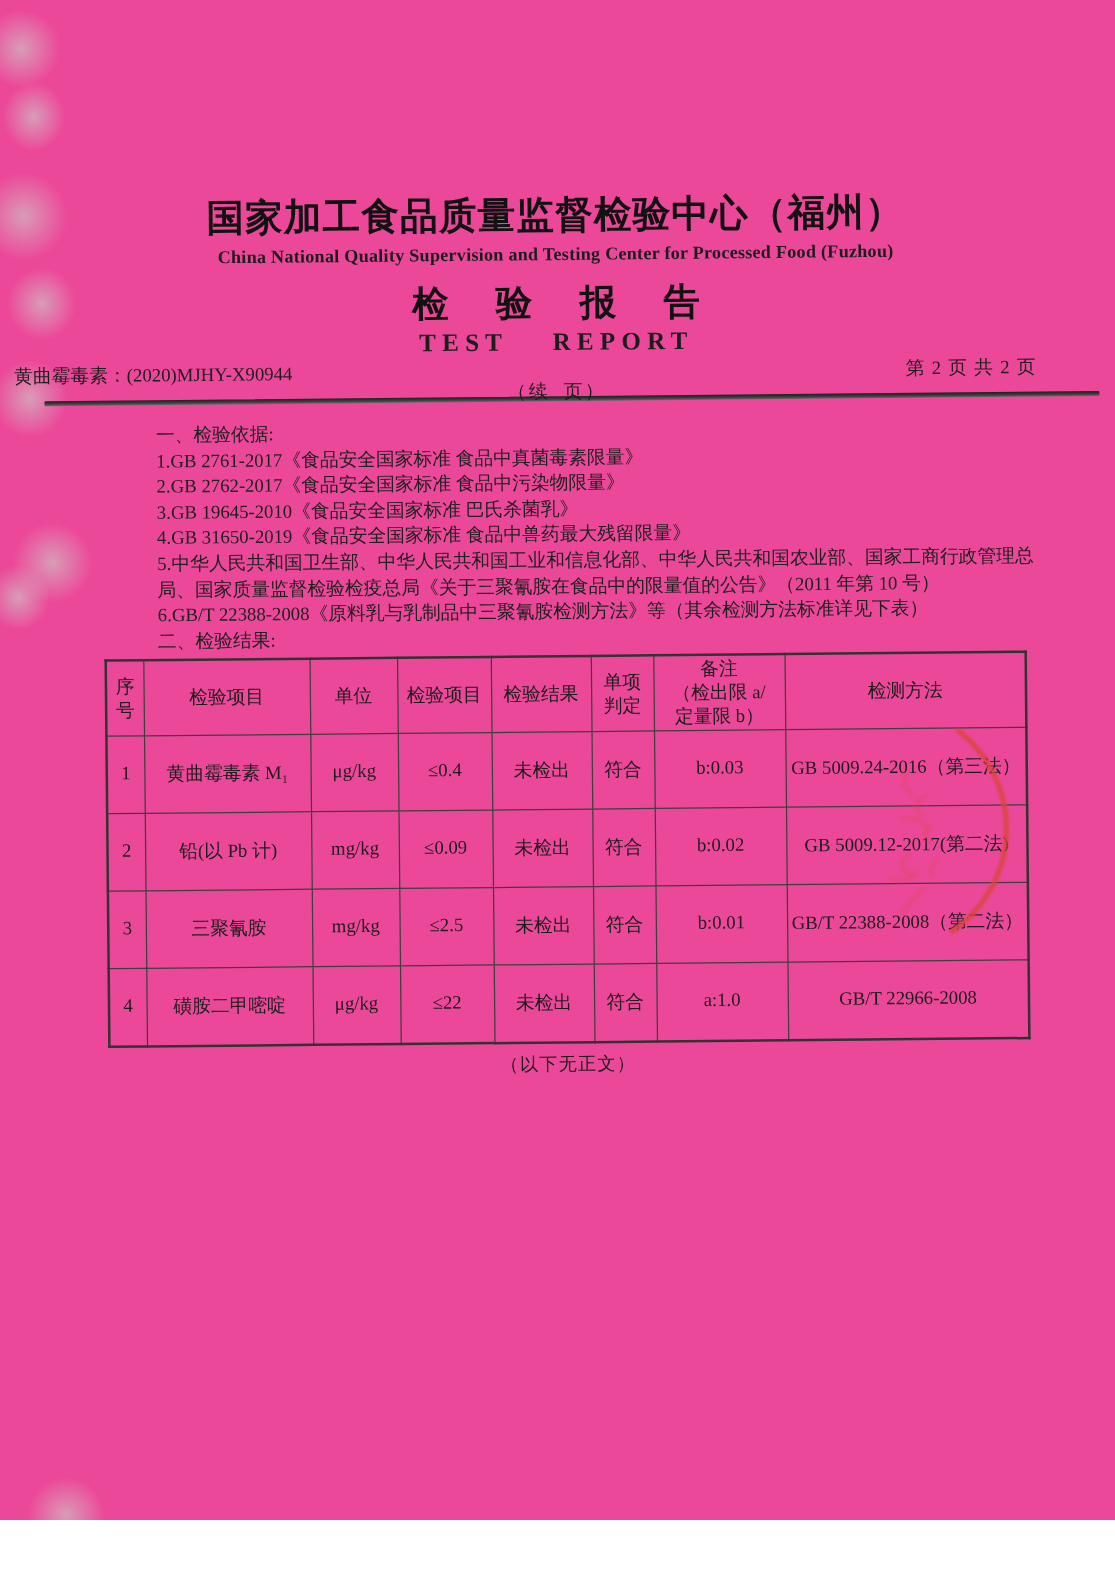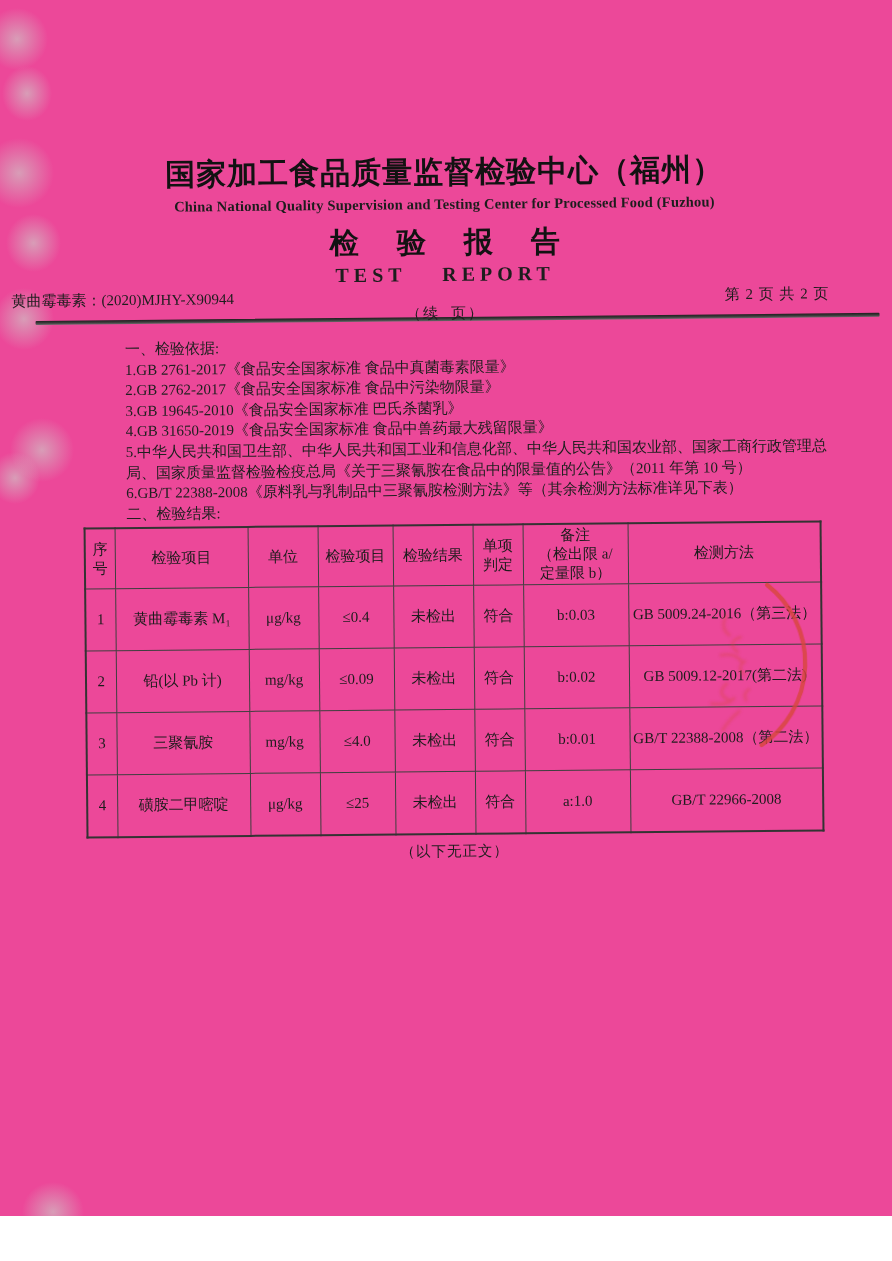--- a/index.html
+++ b/index.html
@@ -144,31 +144,31 @@
         <td>≤0.09</td>
         <td>未检出</td>
         <td>符合</td>
         <td>b:0.02</td>
         <td>GB 5009.12-2017(第二法)</td>
       </tr>
       <tr class="datarow">
         <td>3</td>
         <td>三聚氰胺</td>
         <td>mg/kg</td>
-        <td>≤4.0</td>
+        <td>≤2.5</td>
         <td>未检出</td>
         <td>符合</td>
         <td>b:0.01</td>
         <td>GB/T 22388-2008（第二法）</td>
       </tr>
       <tr class="datarow">
         <td>4</td>
         <td>磺胺二甲嘧啶</td>
         <td>μg/kg</td>
-        <td>≤25</td>
+        <td>≤22</td>
         <td>未检出</td>
         <td>符合</td>
         <td>a:1.0</td>
         <td>GB/T 22966-2008</td>
       </tr>
     </tbody>
       </table>
 
     <div class="footer-note">（以下无正文）</div>
 

